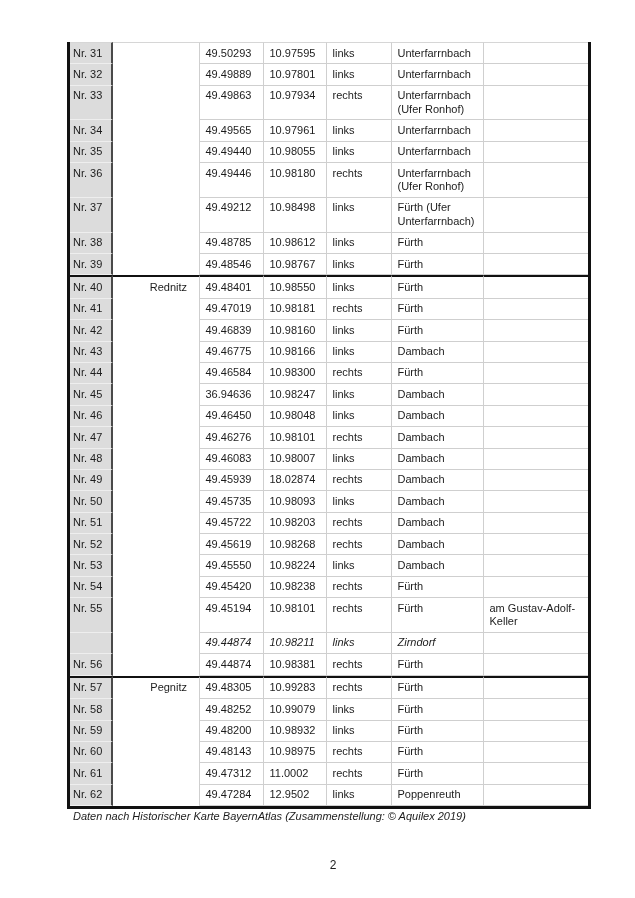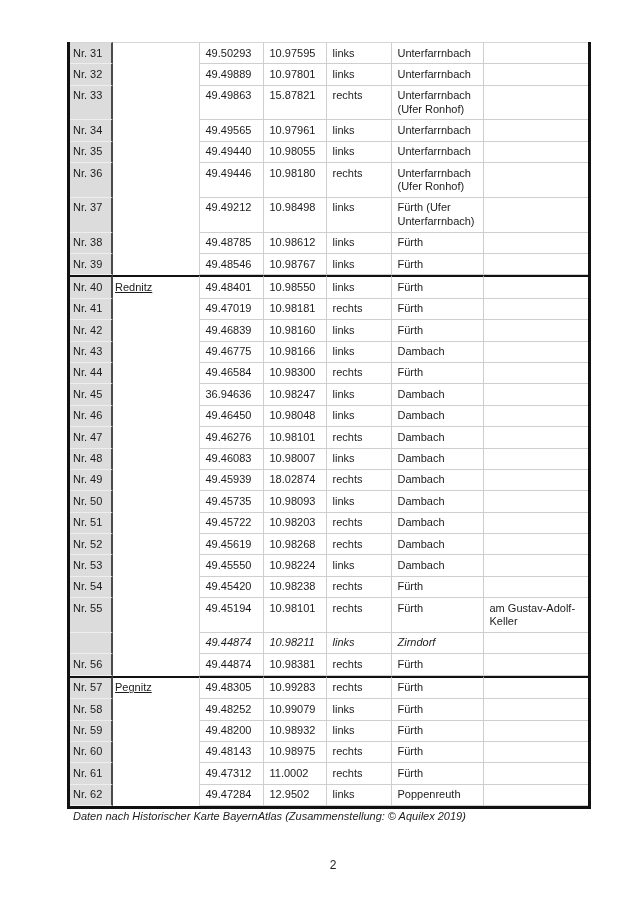--- a/index.html
+++ b/index.html
@@ -7,21 +7,21 @@
          font-family: "Liberation Sans", sans-serif; color: #1c1c1c; }
   .page { position: relative; width: 635px; height: 898px; }
   table.t { position: absolute; left: 67px; top: 42px; width: 524px;
             border-collapse: separate; border-spacing: 0; table-layout: fixed;
             border-left: 3px solid #111; border-right: 3px solid #111; border-bottom: 3px solid #111;
             font-size: 11px; }
   table.t td { box-sizing: border-box; vertical-align: top; padding: 3.5px 4px 3.6px 5.5px;
                line-height: 13.3px; border-bottom: 1px solid #cfcfcf; border-right: 1px solid #cfcfcf;
                word-wrap: break-word; }
   table.t td.nr { background: #dcdcdc; border-right: 2px solid #4a4a4a; border-bottom-color: #eeeeee; padding-left: 3px; margin-left: 12px; }
-  table.t td.rv { text-align: left; border-bottom: none; padding-left: 2px; padding-right: 18px; text-decoration: underline; }
+  table.t td.rv { text-align: right; border-bottom: none; padding-left: 2px; padding-right: 12px; }
   table.t td.nt { border-right: none; }
   table.t tr.first td { border-top: 1px solid #d6d6d6; }
   table.t tr.sep td { border-top: 2px solid #111; }
   table.t tr.it td { font-style: italic; }
   .caption { position: absolute; left: 73px; top: 810px; font-size: 11px; line-height: 13px; white-space: nowrap; font-style: italic; }
   .pageno { position: absolute; left: 318px; width: 30px; text-align: center; top: 858px; font-size: 12px; line-height: 14px; }
 </style>
 </head>
 <body>
 
@@ -50,21 +50,21 @@
           <td class="nr">Nr. 32</td>
           <td>49.49889</td>
           <td>10.97801</td>
           <td>links</td>
           <td>Unterfarrnbach</td>
           <td class="nt"></td>
         </tr>
     <tr>
           <td class="nr">Nr. 33</td>
           <td>49.49863</td>
-          <td>15.87821</td>
+          <td>10.97934</td>
           <td>rechts</td>
           <td>Unterfarrnbach (Ufer Ronhof)</td>
           <td class="nt"></td>
         </tr>
     <tr>
           <td class="nr">Nr. 34</td>
           <td>49.49565</td>
           <td>10.97961</td>
           <td>links</td>
           <td>Unterfarrnbach</td>

